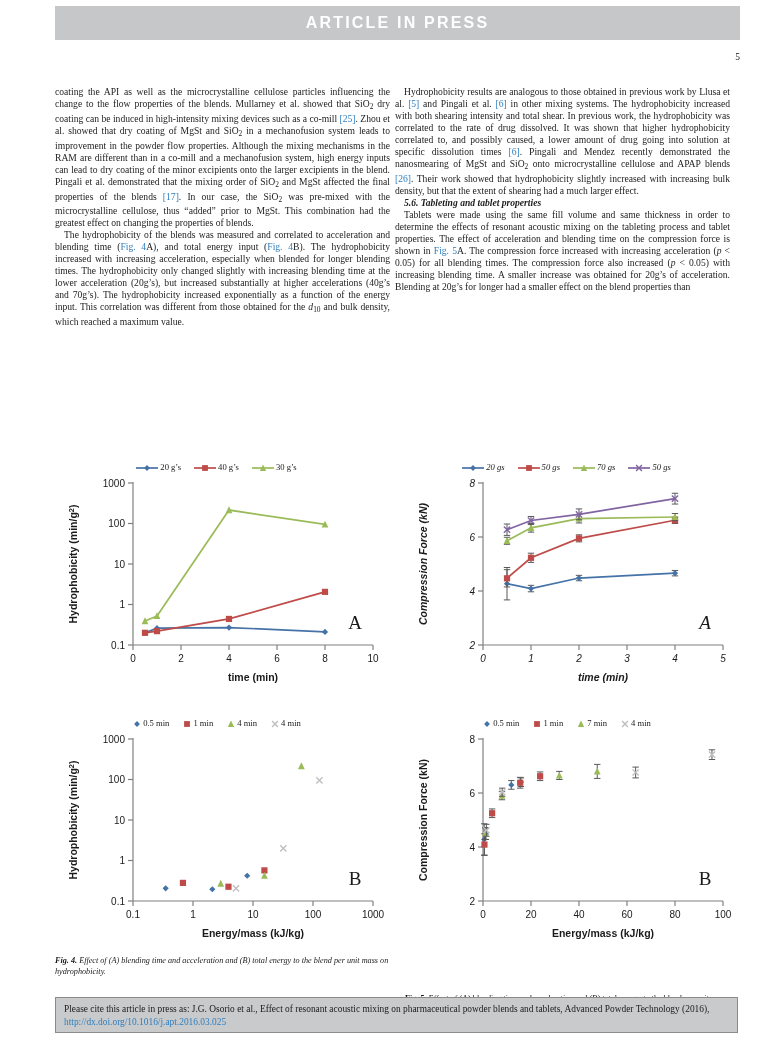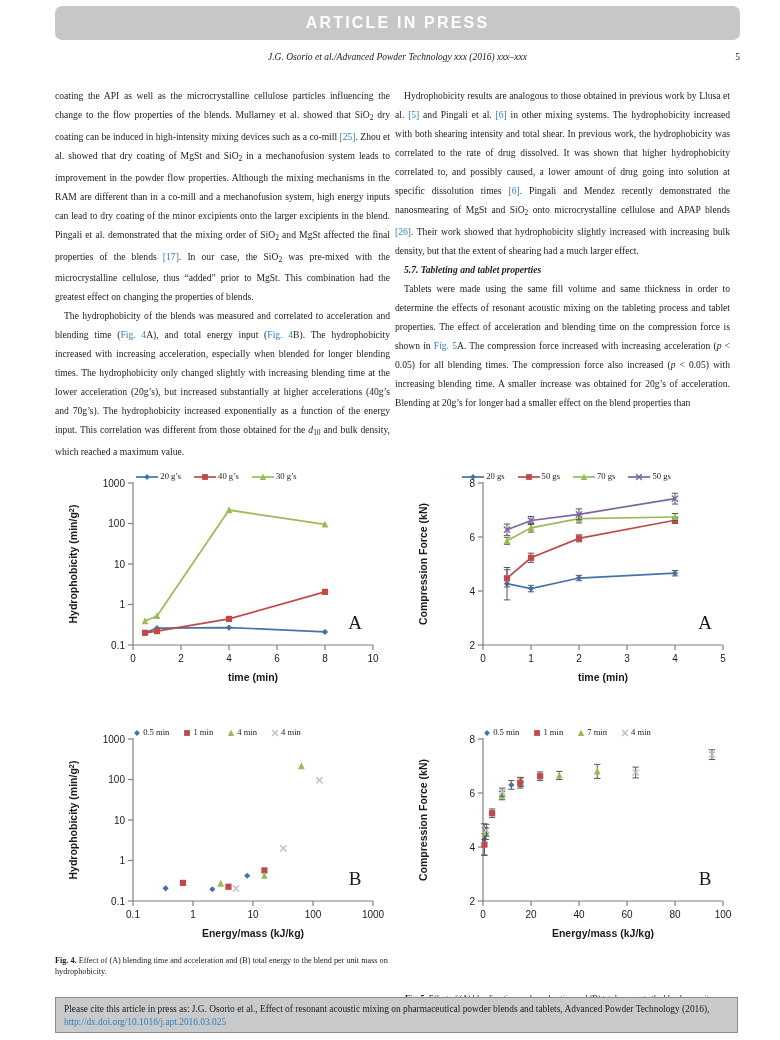--- a/index.html
+++ b/index.html
@@ -23,21 +23,20 @@
   }
 
   
   .article-band {
     position: absolute;
     left: 55px;
     top: 6px;
     width: 685px;
     height: 34px;
     background: #c6c7c9;
-    border-radius: 7px;
   }
   .article-band .band-text {
     position: absolute;
     left: 0; right: 0;
     top: 50%;
     transform: translateY(-50%);
     text-align: center;
     color: #ffffff;
     font-family: "Liberation Sans", sans-serif;
     font-weight: bold;
@@ -70,21 +69,21 @@
     font-size: 9.5px;
   }
 
   
   .col {
     position: absolute;
     top: 86px;
     width: 335px;
     font-family: "Liberation Serif", serif;
     font-size: 9.6px;
-    line-height: 19px;
+    line-height: 12px;
     text-align: justify;
     color: #1c1c1c;
   }
   .col-left  { left: 55px; }
   .col-right { left: 395px; }
 
   .col p { margin: 0; text-indent: 9px; }
   .col p.noindent { text-indent: 0; }
   .col p + p { margin-top: 0; }
 
@@ -113,37 +112,36 @@
     top: 455px;
     width: 685px;
     height: 505px;
   }
   .figbox {
     position: absolute;
     width: 335px;
     height: 248px;
   }
   .fig-4a { left: 0;    top: 0; }
-  .fig-5a { left: 350px;top: 0; }
+  .fig-5a { left: 350px;top: 0; font-style: italic; }
   .fig-4b { left: 0;    top: 256px; }
   .fig-5b { left: 350px;top: 256px; }
 
   .fig-legend {
     position: absolute;
     top: 4px;
     left: 0; right: 12px;
     height: 16px;
     display: flex;
     justify-content: center;
     align-items: center;
     gap: 13px;
     font-family: "Liberation Serif", serif;
     font-size: 8.6px;
     color: #1a1a1a;
-    margin-top: 9px;
   }
   .lg-item { display: flex; align-items: center; gap: 2px; white-space: nowrap; }
   .lg-sym  { display: inline-block; width: 22px; height: 9px; position: relative; }
   .lg-sym.nolines { width: 9px; }
   .lg-label { }
 
   svg.plot { position: absolute; left: 0; top: 18px; }
 
   .fig-panel-letter {
     font-family: "Liberation Serif", serif;
@@ -165,21 +163,21 @@
   
   .caption {
     position: absolute;
     width: 335px;
     font-family: "Liberation Serif", serif;
     font-size: 8.2px;
     line-height: 10.6px;
     color: #1a1a1a;
     text-align: left;
   }
-  .cap-4 { left: 55px;  top: 956px; }
+  .cap-4 { left: 55px;  top: 956px; font-style: italic; }
   .cap-5 { left: 405px; top: 994px; }
   .caption b { font-weight: bold; }
 
   
   .citebox {
     position: absolute;
     left: 55px;
     top: 997px;
     width: 683px;
     height: 36px;
@@ -199,32 +197,31 @@
 </head>
 <body>
 
 <div class="page">
 
   <div class="article-band">
     <div class="band-text">ARTICLE IN PRESS</div>
   </div>
 
   <div class="running-head">
-    <span class="rh-center">J.G. Osorio et al./Advanced Powder Technology xxx (2016) xxx–xxx</span>
     <span class="rh-page">5</span>
   </div>
 
   <div class="col col-left">
     <p class="noindent" id="lp1">coating the API as well as the microcrystalline cellulose particles influencing the change to the flow properties of the blends. Mullarney et al. showed that SiO<span class="sub">2</span> dry coating can be induced in high-intensity mixing devices such as a co-mill <span class="ref">[25]</span>. Zhou et al. showed that dry coating of MgSt and SiO<span class="sub">2</span> in a mechanofusion system leads to improvement in the powder flow properties. Although the mixing mechanisms in the RAM are different than in a co-mill and a mechanofusion system, high energy inputs can lead to dry coating of the minor excipients onto the larger excipients in the blend. Pingali et al. demonstrated that the mixing order of SiO<span class="sub">2</span> and MgSt affected the final properties of the blends <span class="ref">[17]</span>. In our case, the SiO<span class="sub">2</span> was pre-mixed with the microcrystalline cellulose, thus “added” prior to MgSt. This combination had the greatest effect on changing the properties of blends.</p>
     <p id="lp2">The hydrophobicity of the blends was measured and correlated to acceleration and blending time (<span class="ref">Fig. 4</span>A), and total energy input (<span class="ref">Fig. 4</span>B). The hydrophobicity increased with increasing acceleration, especially when blended for longer blending times. The hydrophobicity only changed slightly with increasing blending time at the lower acceleration (20g’s), but increased substantially at higher accelerations (40g’s and 70g’s). The hydrophobicity increased exponentially as a function of the energy input. This correlation was different from those obtained for the <i>d</i><span class="sub">10</span> and bulk density, which reached a maximum value.</p>
   </div>
 
   <div class="col col-right">
     <p id="rp1">Hydrophobicity results are analogous to those obtained in previous work by Llusa et al. <span class="ref">[5]</span> and Pingali et al. <span class="ref">[6]</span> in other mixing systems. The hydrophobicity increased with both shearing intensity and total shear. In previous work, the hydrophobicity was correlated to the rate of drug dissolved. It was shown that higher hydrophobicity correlated to, and possibly caused, a lower amount of drug going into solution at specific dissolution times <span class="ref">[6]</span>. Pingali and Mendez recently demonstrated the nanosmearing of MgSt and SiO<span class="sub">2</span> onto microcrystalline cellulose and APAP blends <span class="ref">[26]</span>. Their work showed that hydrophobicity slightly increased with increasing bulk density, but that the extent of shearing had a much larger effect.</p>
-    <p class="sechead">5.7. Tableting and tablet properties</p>
+    <p class="sechead">5.6. Tableting and tablet properties</p>
     <p id="rp2">Tablets were made using the same fill volume and same thickness in order to determine the effects of resonant acoustic mixing on the tableting process and tablet properties. The effect of acceleration and blending time on the compression force is shown in <span class="ref">Fig. 5</span>A. The compression force increased with increasing acceleration (<i>p</i> &lt; 0.05) for all blending times. The compression force also increased (<i>p</i> &lt; 0.05) with increasing blending time. A smaller increase was obtained for 20g’s of acceleration. Blending at 20g’s for longer had a smaller effect on the blend properties than</p>
   </div>
 
   <div class="figs">
 
     <div class="figbox fig-4a">
       <div class="fig-legend" id="lg-fig4a">
           <div class="lg-item">
             <span class="lg-sym"><svg width="22" height="10">
                 <line x1="0" y1="5" x2="22" y2="5" stroke="#4572a7" stroke-width="1.7"></line>

